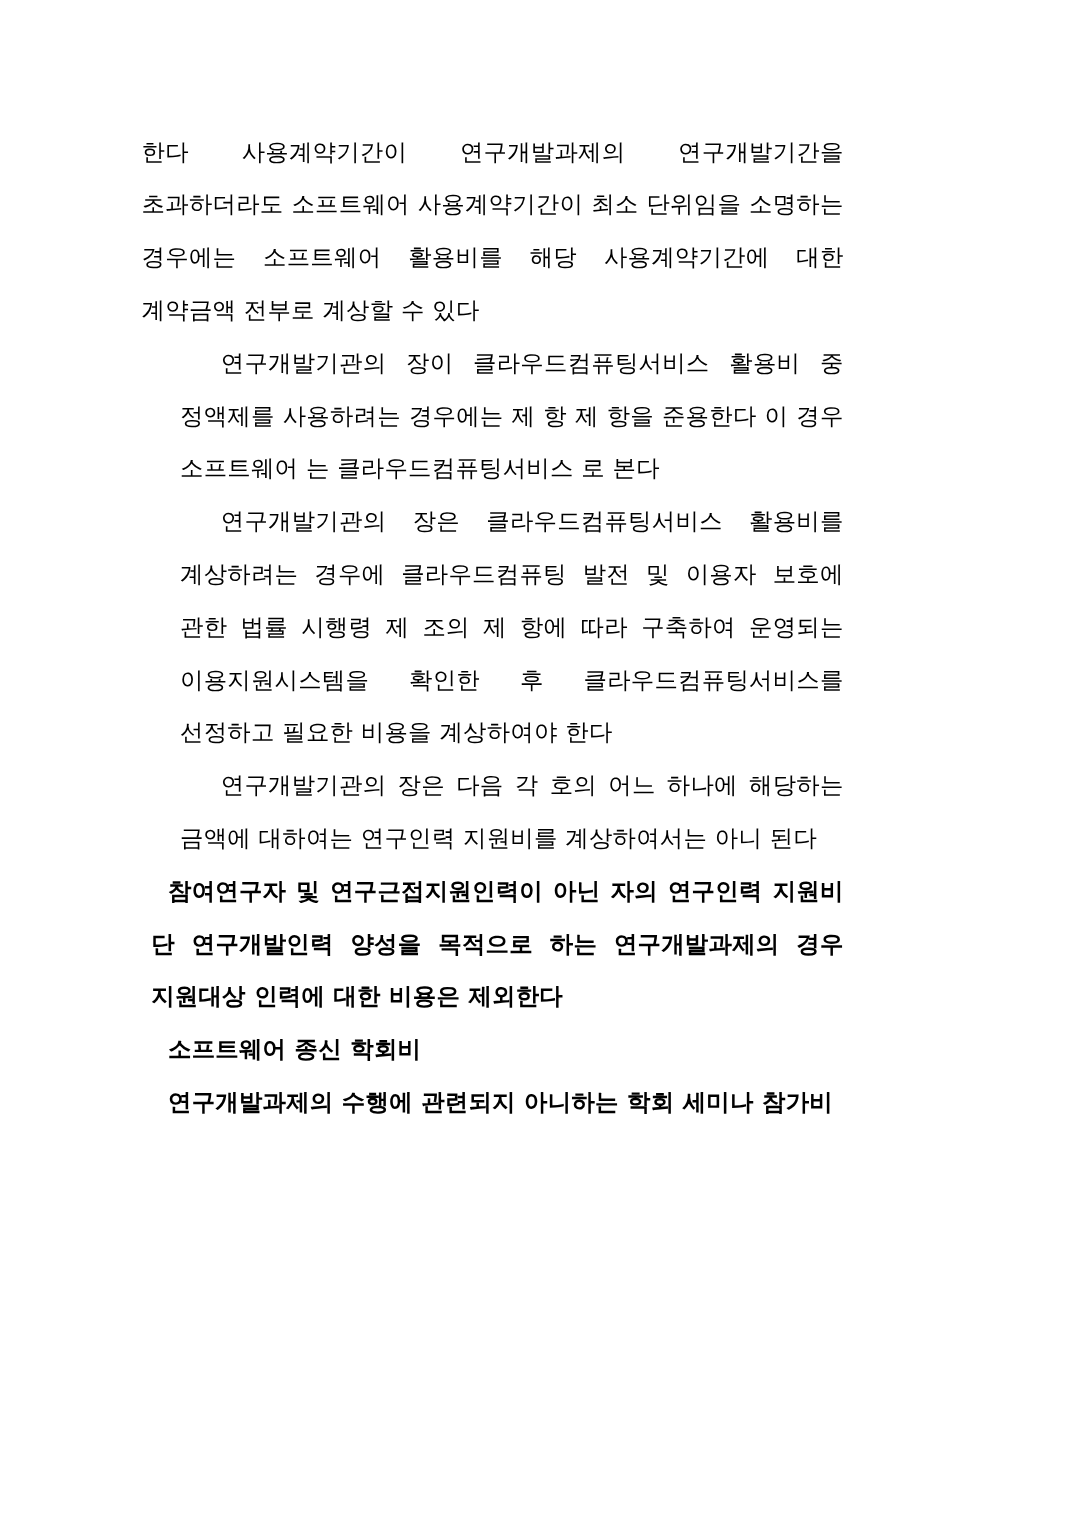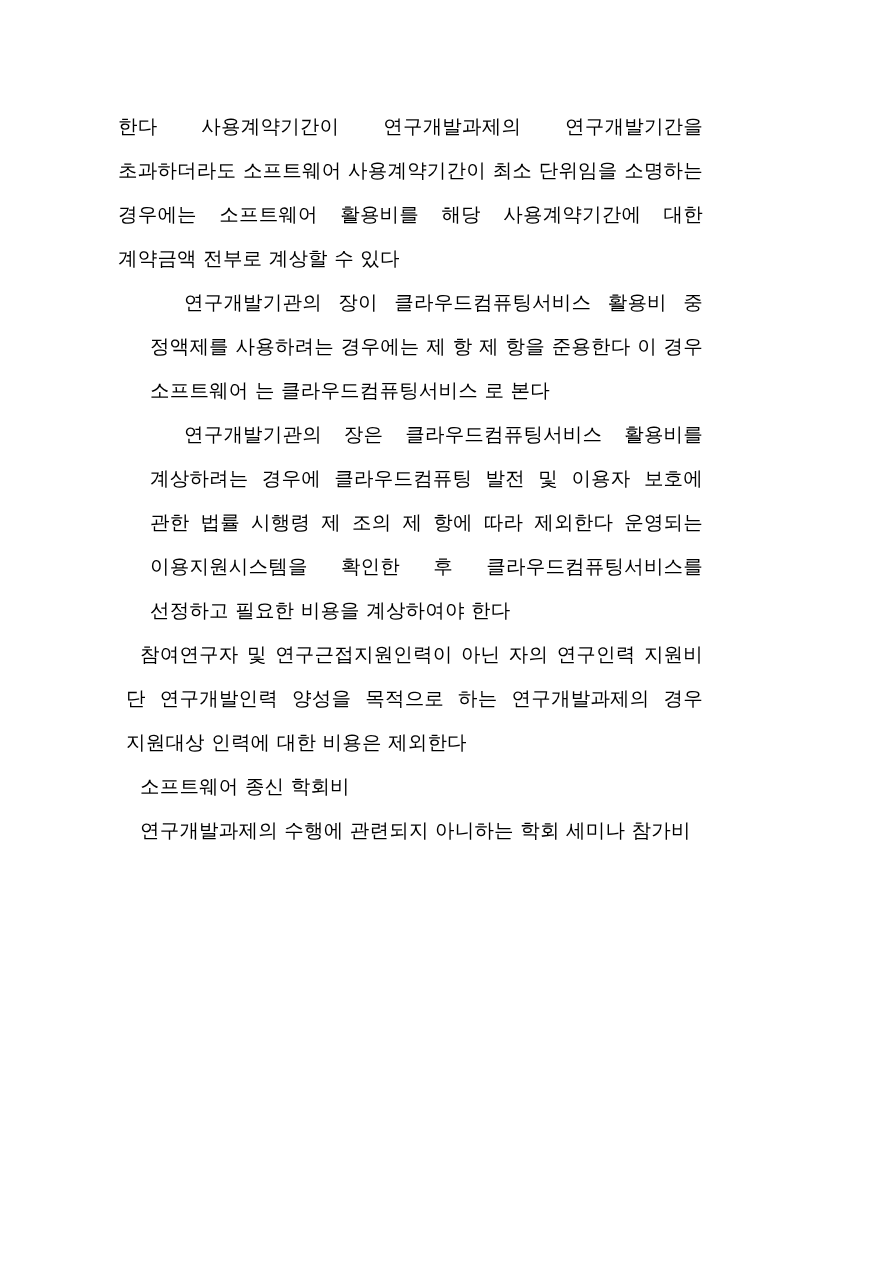--- a/index.html
+++ b/index.html
@@ -33,27 +33,29 @@
     margin: 0;
     text-indent: 0;
   }
   .para.indent {
     text-indent: 34px;
     margin-left: 32px;
   }
   .para.hang2 {
     padding-left: 8px;
     text-indent: 14px;
+    font-weight: bold;
   }
 </style>
 </head>
 <body>
 
 <div class="page">
   <div class="doc-body">
     <p class="para">한다  사용계약기간이 연구개발과제의 연구개발기간을 초과하더라도 소프트웨어 사용계약기간이 최소 단위임을 소명하는 경우에는 소프트웨어 활용비를 해당 사용계약기간에 대한 계약금액 전부로 계상할 수 있다</p>
     <p class="para indent">연구개발기관의 장이 클라우드컴퓨팅서비스 활용비 중 정액제를 사용하려는 경우에는 제 항 제  항을 준용한다  이 경우  소프트웨어 는  클라우드컴퓨팅서비스 로 본다</p>
-    <p class="para indent">연구개발기관의 장은 클라우드컴퓨팅서비스 활용비를 계상하려는 경우에   클라우드컴퓨팅 발전 및 이용자 보호에 관한 법률 시행령 제 조의  제 항에 따라 제외한다 운영되는 이용지원시스템을 확인한 후  클라우드컴퓨팅서비스를 선정하고 필요한 비용을 계상하여야 한다</p>
+    <p class="para indent">연구개발기관의 장은 클라우드컴퓨팅서비스 활용비를 계상하려는 경우에   클라우드컴퓨팅 발전 및 이용자 보호에 관한 법률 시행령 제 조의  제 항에 따라 구축하여 운영되는 이용지원시스템을 확인한 후  클라우드컴퓨팅서비스를 선정하고 필요한 비용을 계상하여야 한다</p>
+    <p class="para indent">연구개발기관의 장은 다음 각 호의 어느 하나에 해당하는 금액에 대하여는 연구인력 지원비를 계상하여서는 아니 된다</p>
     <p class="para hang2">참여연구자 및 연구근접지원인력이 아닌 자의 연구인력 지원비 단  연구개발인력 양성을 목적으로 하는 연구개발과제의 경우 지원대상 인력에 대한 비용은 제외한다</p>
     <p class="para hang2">소프트웨어 종신 학회비</p>
     <p class="para hang2">연구개발과제의 수행에 관련되지 아니하는 학회  세미나 참가비</p>
   </div>
 </div>
 
 </body></html>

